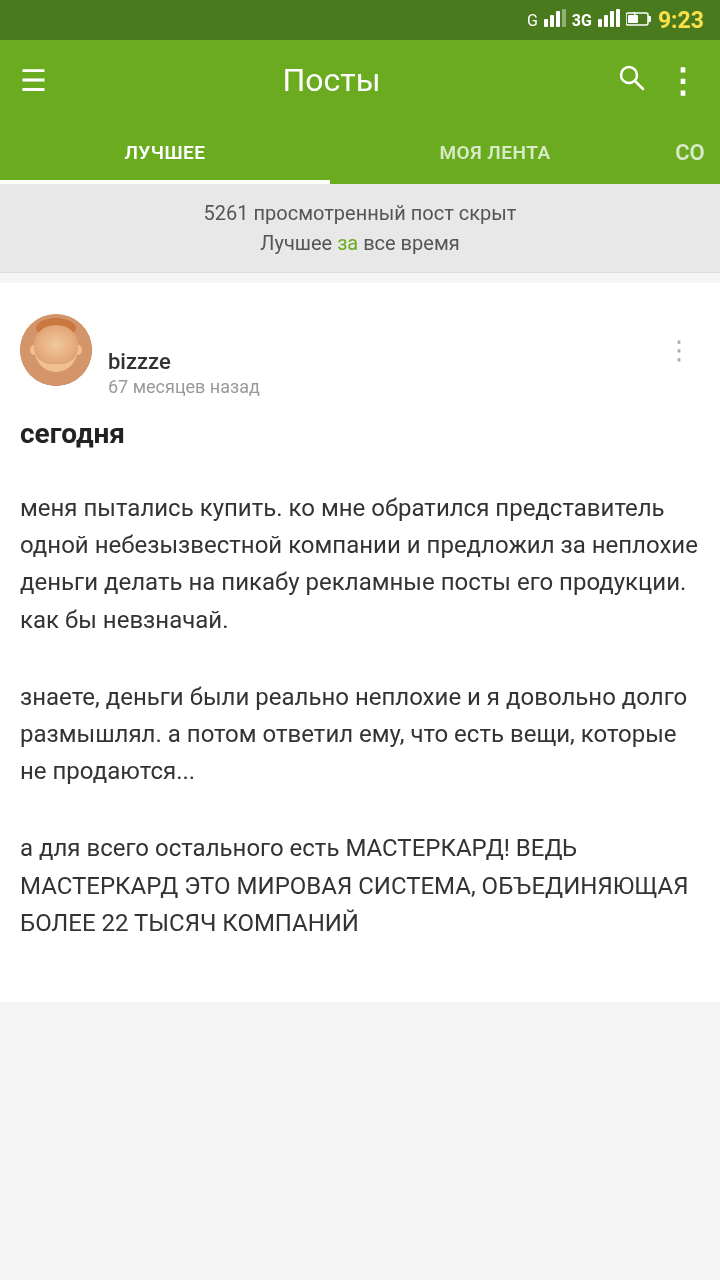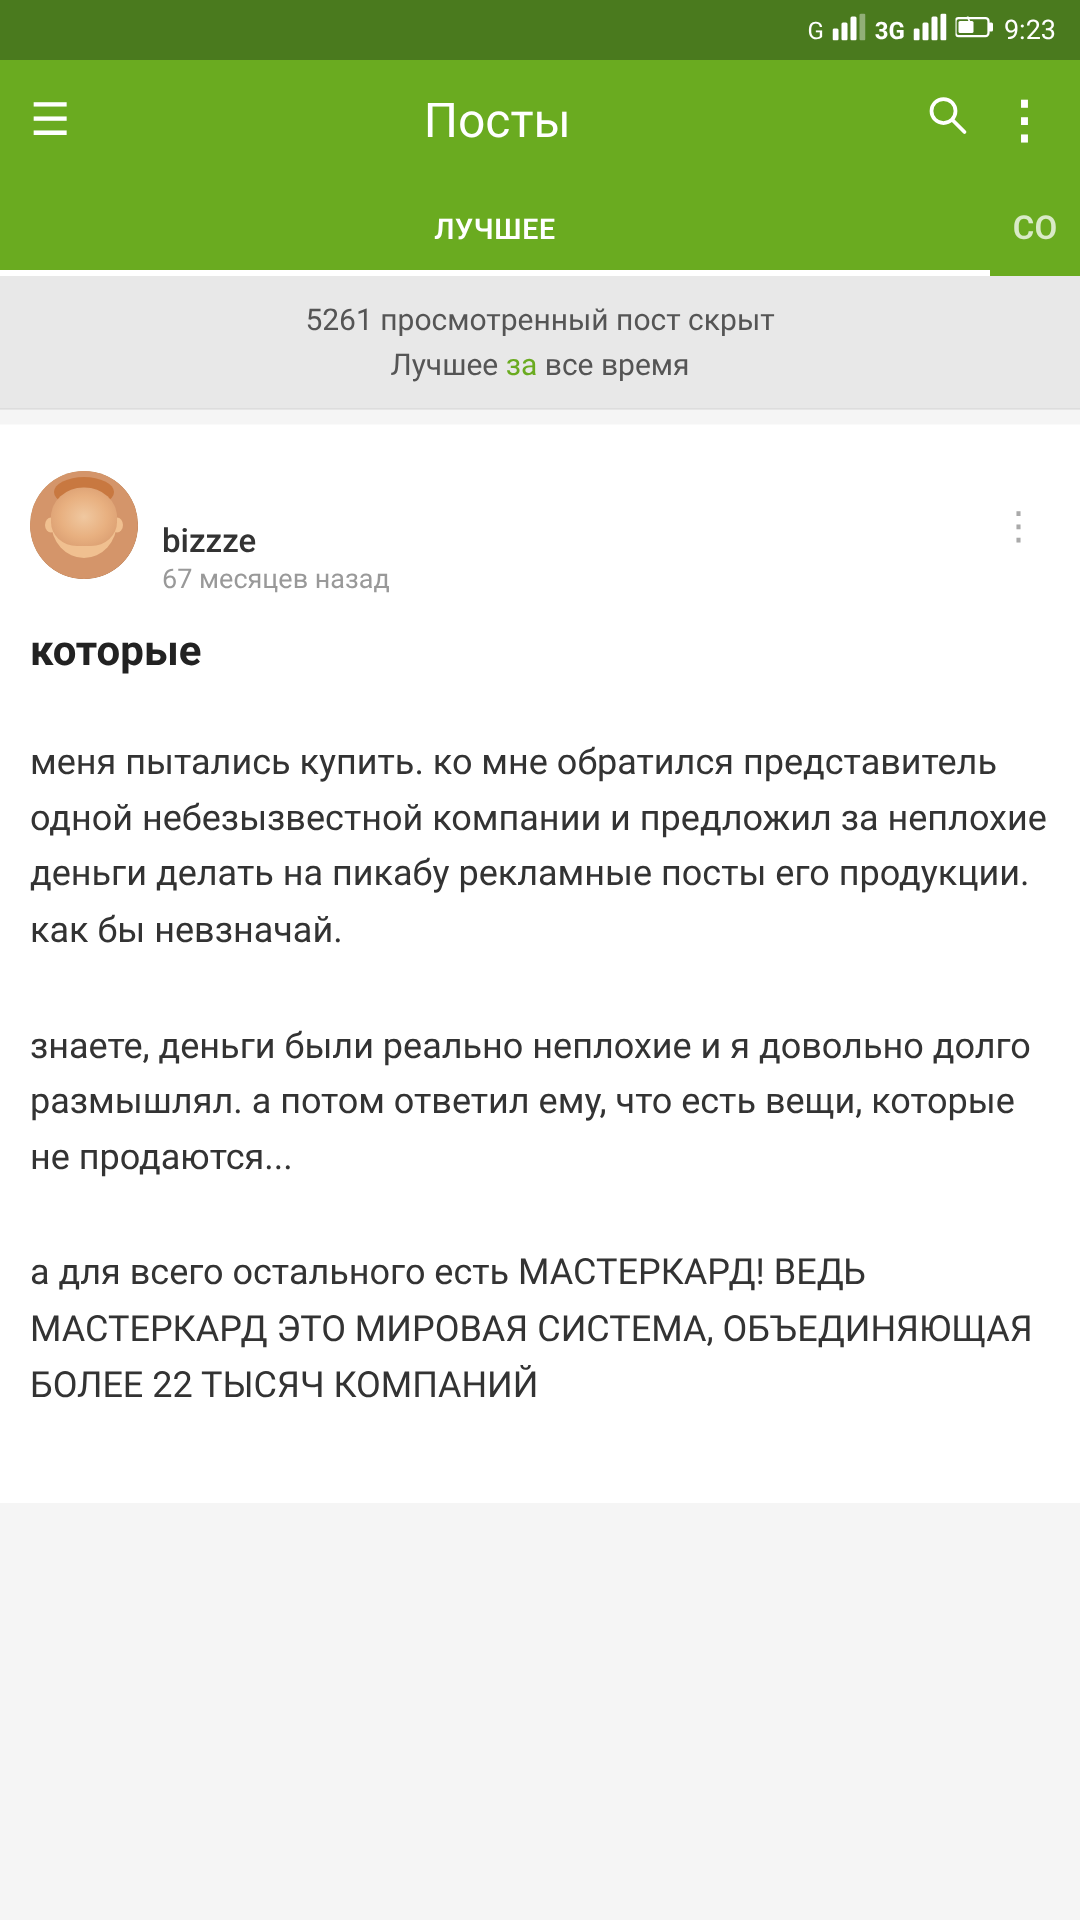--- a/index.html
+++ b/index.html
@@ -16,23 +16,23 @@
     .status-bar {
       background: #4a7a1e;
       height: 40px;
       display: flex;
       align-items: center;
       justify-content: flex-end;
       padding: 0 16px;
       gap: 8px;
     }
     .status-bar-text {
-      color: #ffffff;
-      font-size: 18px;
-      font-weight: normal;
+      color: #fde047;
+      font-size: 23px;
+      font-weight: bold;
     }
     .status-icons {
       display: flex;
       align-items: center;
       gap: 6px;
       color: white;
       font-size: 18px;
     }
 
     
@@ -257,20 +257,23 @@
       </svg>
     </span>
     <span class="toolbar-action-icon" style="font-size:34px; font-weight:bold; line-height:1;">⋮</span>
   </div>
 </div>
 
 <div class="tabs">
   <div class="tab active">
     <span>ЛУЧШЕЕ</span>
   </div>
+  <div class="tab">
+    <span>МОЯ ЛЕНТА</span>
+  </div>
   <div class="tab-co">
     <span>СО</span>
   </div>
 </div>
 
 <div class="info-banner">
   <div>5261 просмотренный пост скрыт</div>
   <div>
     <span>Лучшее </span><a href="#">за</a><span> все время</span>
   </div>
@@ -307,18 +310,18 @@
       </div>
     </div>
     <div class="post-header-info">
       <div class="post-author">bizzze</div>
       <div class="post-time">67 месяцев назад</div>
     </div>
     <span class="post-menu-icon">⋮</span>
   </div>
 
   <div class="post-content">
-    <div class="post-title">которые</div>
+    <div class="post-title">сегодня</div>
     <div class="post-text post-text-block">меня пытались купить. ко мне обратился представитель одной небезызвестной компании и предложил за неплохие деньги делать на пикабу рекламные посты его продукции. как бы невзначай.</div>
     <div class="post-text post-text-block">знаете, деньги были реально неплохие и я довольно долго размышлял. а потом ответил ему, что есть вещи, которые не продаются...</div>
     <div class="post-text post-text-block"> а для всего остального есть МАСТЕРКАРД! ВЕДЬ МАСТЕРКАРД ЭТО  МИРОВАЯ СИСТЕМА, ОБЪЕДИНЯЮЩАЯ БОЛЕЕ 22 ТЫСЯЧ КОМПАНИЙ</div>
   </div>
 </div>
 
 </body></html>

